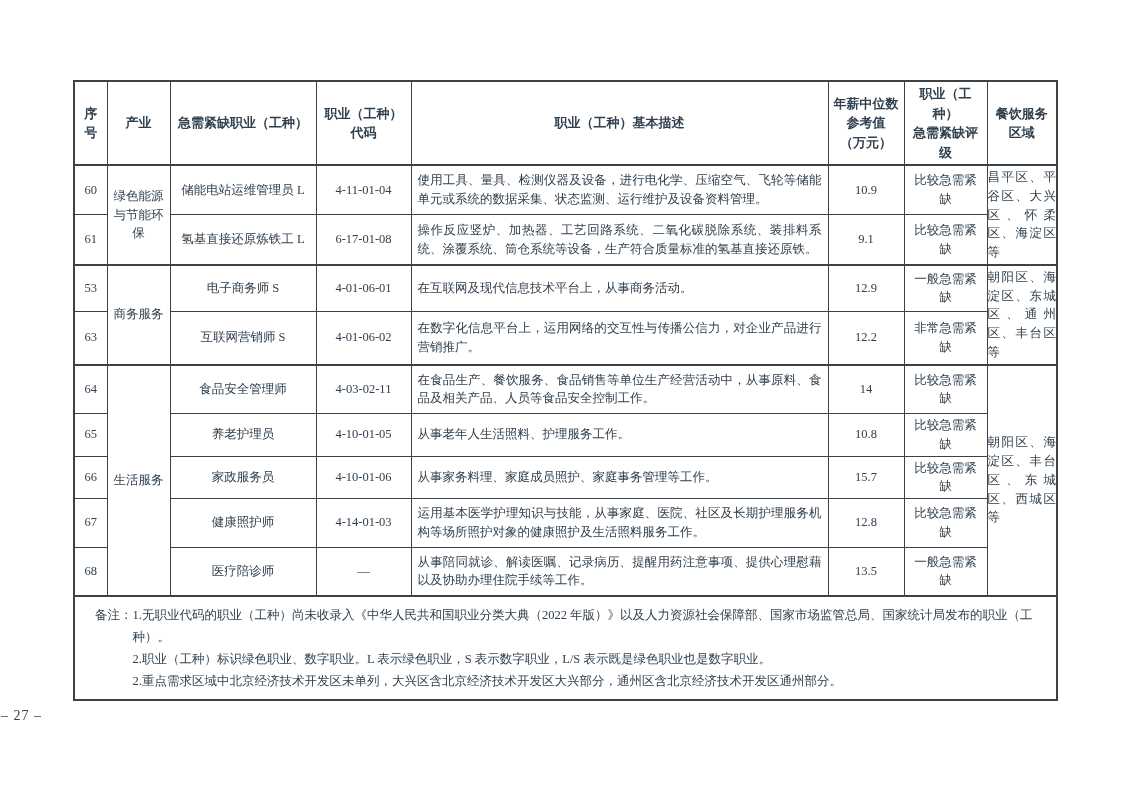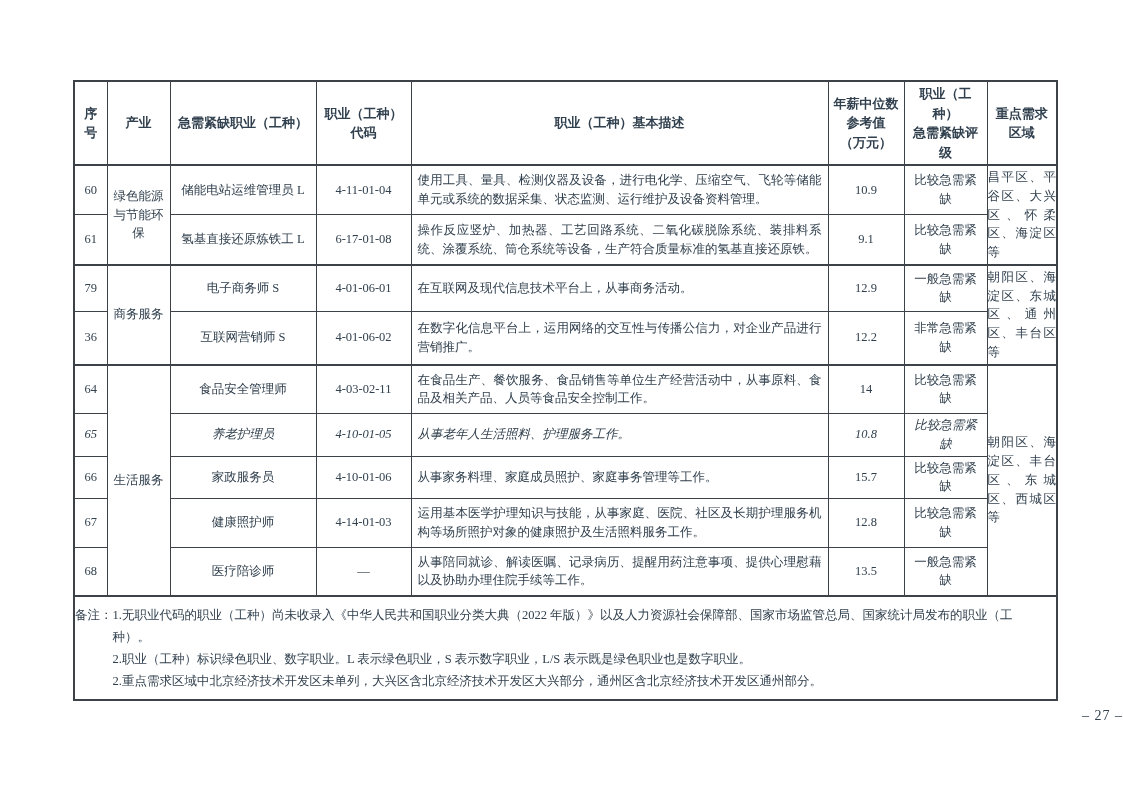--- a/index.html
+++ b/index.html
@@ -47,41 +47,41 @@
     text-align: justify;
     text-justify: inter-character;
     padding: 2px 0;
   }
   tr.group-start > td { border-top: 2px solid #3c4247; }
   tr.footnote-row > td {
     border-top: 2px solid #3c4247;
     vertical-align: top;
     text-align: left;
     height: 76px;
-    padding: 8px 10px 6px 0;
+    padding: 8px 10px 6px 20px;
   }
   .note { display: flex; font-size: 12.5px; line-height: 1.75; }
   .note-label { white-space: nowrap; flex: 0 0 auto; }
   .note-lines { flex: 1 1 auto; }
   .page-number {
     position: absolute;
-    left: 8px; right: 0;
+    left: 1px; right: 0;
     top: 708px;
-    text-align: right;
+    text-align: left;
     font-size: 14px;
     letter-spacing: 1px;
     color: #31404e;
   }
   
   tr.r60 { height: 45px; }
   tr.r61 { height: 45px; }
   tr.r62 { height: 33px; }
   tr.r63 { height: 46px; }
   tr.r64 { height: 42px; margin-left: 31px; }
-  tr.r65 { height: 32px; font-style: italic; }
+  tr.r65 { height: 32px; }
   tr.r66 { height: 38px; }
   tr.r67 { height: 40px; }
   tr.r68 { height: 43px; }
 </style>
 </head>
 <body>
 
 <div class="page">
 
   <table class="occ-table">
@@ -101,21 +101,21 @@
         <th>产业</th>
         <th>急需紧缺职业（工种）</th>
         <th>职业（工种）
 代码</th>
         <th>职业（工种）基本描述</th>
         <th>年薪中位数
 参考值
 （万元）</th>
         <th>职业（工种）
 急需紧缺评级</th>
-        <th>重点需求
+        <th>餐饮服务
 区域</th>
       </tr>
     </thead>
     <tbody>
 
       <tr class="r60 group-start">
         <td>60</td>
         <td rowspan="2">绿色能源与节能环保</td>
         <td>储能电站运维管理员 L</td>
         <td>4-11-01-04</td>
@@ -127,31 +127,31 @@
       <tr class="r61">
         <td>61</td>
         <td>氢基直接还原炼铁工 L</td>
         <td>6-17-01-08</td>
         <td class="desc">操作反应竖炉、加热器、工艺回路系统、二氧化碳脱除系统、装排料系统、涂覆系统、筒仓系统等设备，生产符合质量标准的氢基直接还原铁。</td>
         <td>9.1</td>
         <td>比较急需紧缺</td>
       </tr>
 
       <tr class="r62 group-start">
-        <td>79</td>
+        <td>53</td>
         <td rowspan="2">商务服务</td>
         <td>电子商务师 S</td>
         <td>4-01-06-01</td>
         <td class="desc">在互联网及现代信息技术平台上，从事商务活动。</td>
         <td>12.9</td>
         <td>一般急需紧缺</td>
         <td rowspan="2" class="region-cell">朝阳区、海淀区、东城区、通州区、丰台区等</td>
       </tr>
       <tr class="r63">
-        <td>36</td>
+        <td>63</td>
         <td>互联网营销师 S</td>
         <td>4-01-06-02</td>
         <td class="desc">在数字化信息平台上，运用网络的交互性与传播公信力，对企业产品进行营销推广。</td>
         <td>12.2</td>
         <td>非常急需紧缺</td>
       </tr>
 
       <tr class="r64 group-start">
         <td>64</td>
         <td rowspan="5">生活服务</td>

